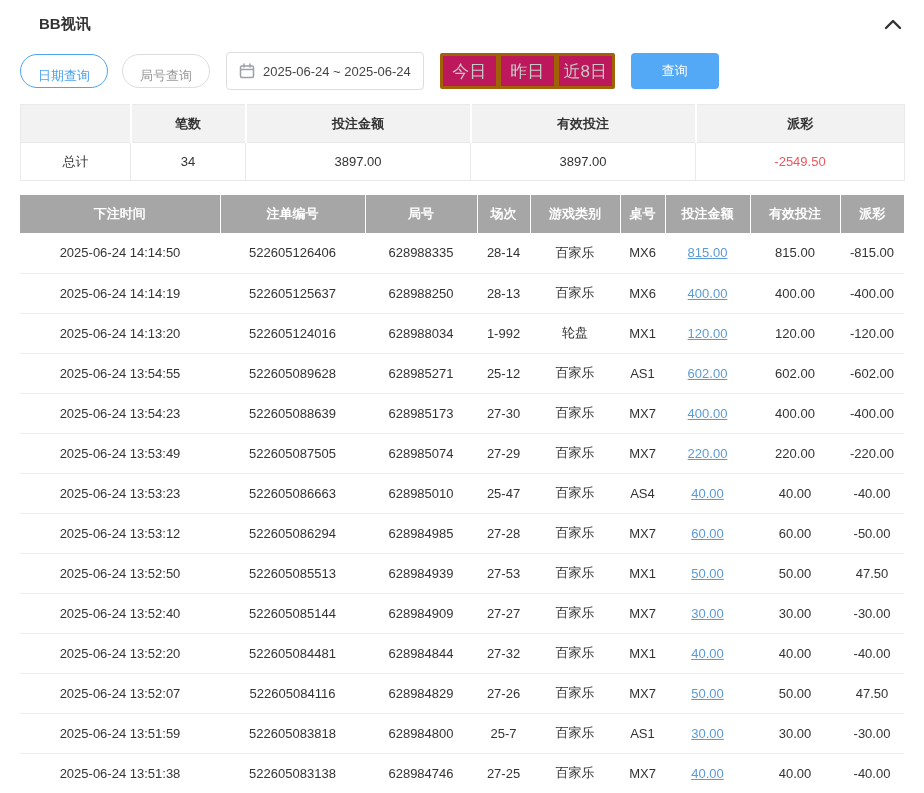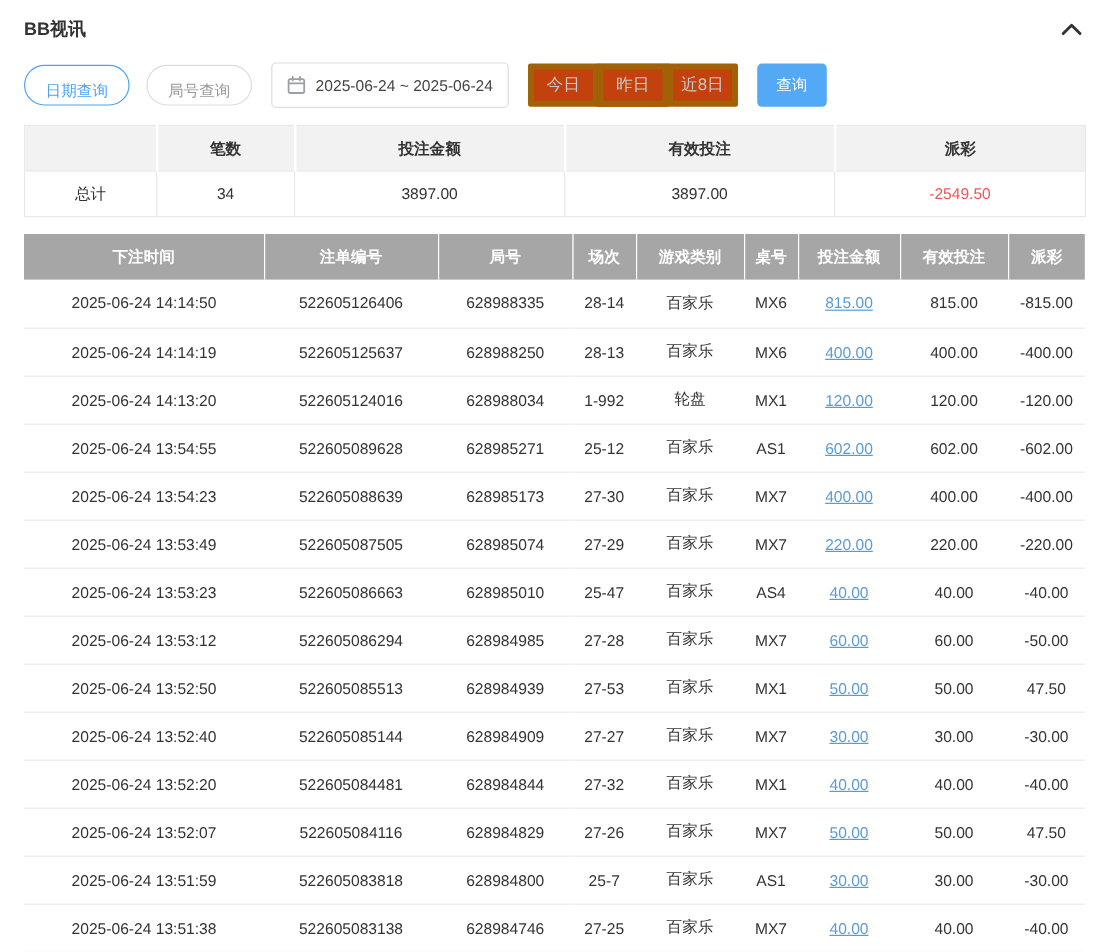--- a/index.html
+++ b/index.html
@@ -2,39 +2,39 @@
 <html><head>
 <meta charset="utf-8">
 <style>
   * { margin:0; padding:0; box-sizing:border-box; }
   html,body { width:924px; height:793px; overflow:hidden; background:#fff;
     font-family:"Liberation Sans","DejaVu Sans",sans-serif; color:#333; }
   .page { padding:10px 20px 0 20px; }
 
   
   .topbar { display:flex; align-items:center; justify-content:space-between; height:28px; }
-  .title { font-size:15px; font-weight:bold; color:#333; }
+  .title { font-size:15px; font-weight:bold; color:#333;margin-left:19px; }
   .chevron-btn { background:none; border:none; cursor:pointer; padding:2px; line-height:0; }
 
   
   .filters { display:flex; align-items:center; margin-top:14px; height:38px; }
   .pill { height:34px; padding:12px 17px; border-radius:17px; background:#fff;
     font-size:13px; cursor:pointer; }
   .pill.active { border:1px solid #4da3f2; color:#4da3f2; }
   .pill.inactive { border:1px solid #ddd; color:#999; margin-left:14px; }
   .date-box { display:flex; align-items:center; height:38px; margin-left:16px;
     border:1px solid #ddd; border-radius:4px; padding:0 12px; background:#fff; cursor:pointer;justify-content:center; }
   .date-box .cal { margin-right:8px; line-height:0; }
   .date-text { font-size:13px; color:#444; }
   .quick-group { display:flex; margin-left:16px; }
-  .quick-btn { width:59px; height:36px; background:#c2410c; border:5px solid #a16207;
-    color:#c9c9c9; font-size:14px; cursor:pointer; margin-left:-1px; }
+  .quick-btn { width:59px; height:36px; background:#be185d; border:3px solid #a16207;
+    color:#c9c9c9; font-size:17px; cursor:pointer; margin-left:-1px; }
   .quick-btn:first-child { margin-left:0; border-radius:2px 0 0 2px; }
   .quick-btn:last-child { border-radius:0 2px 2px 0; }
-  .search-btn { width:58px; height:36px; margin-left:16px; background:#54a9f6; color:#fff;
+  .search-btn { width:88px; height:36px; margin-left:16px; background:#54a9f6; color:#fff;
     border:none; border-radius:4px; font-size:13px; cursor:pointer; }
 
   
   table { border-collapse:collapse; width:884px; table-layout:fixed; }
   .summary { margin-top:14px; font-size:13px; }
   .summary th { background:#f2f2f2; height:38px; font-weight:bold; color:#333;
     border:1px solid #e9e9e9; border-left:2px solid #fff; border-right:2px solid #fff; }
   .summary th:first-child { border-left:1px solid #e9e9e9; }
   .summary th:last-child { border-right:1px solid #e9e9e9; }
   .summary td { height:38px; text-align:center; border:1px solid #e9e9e9; background:#fff; }

